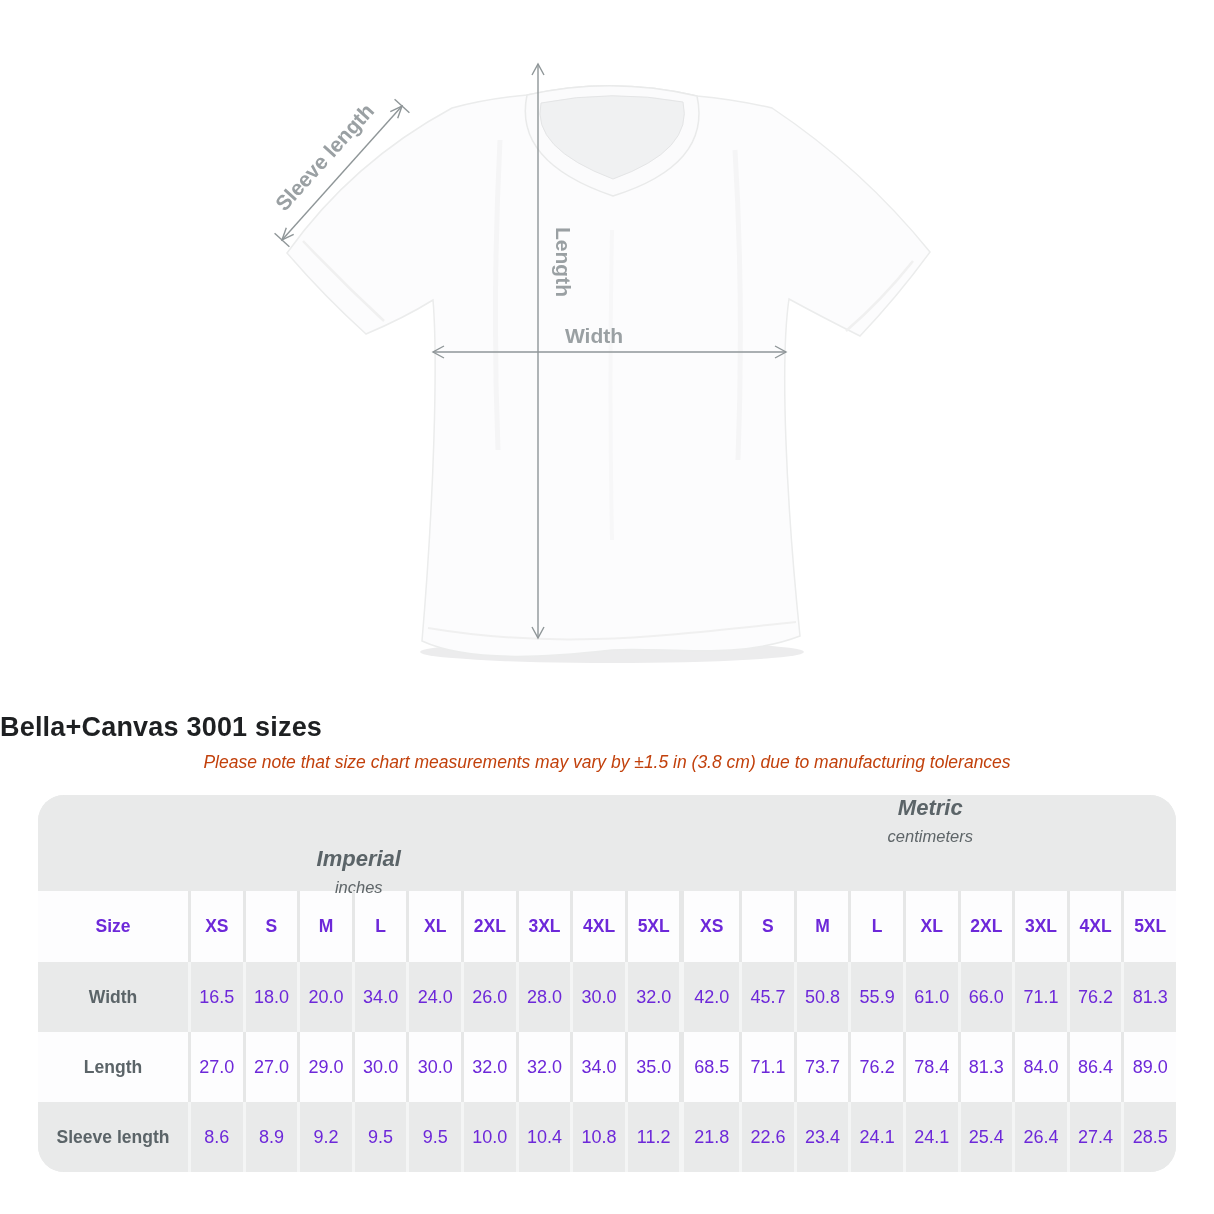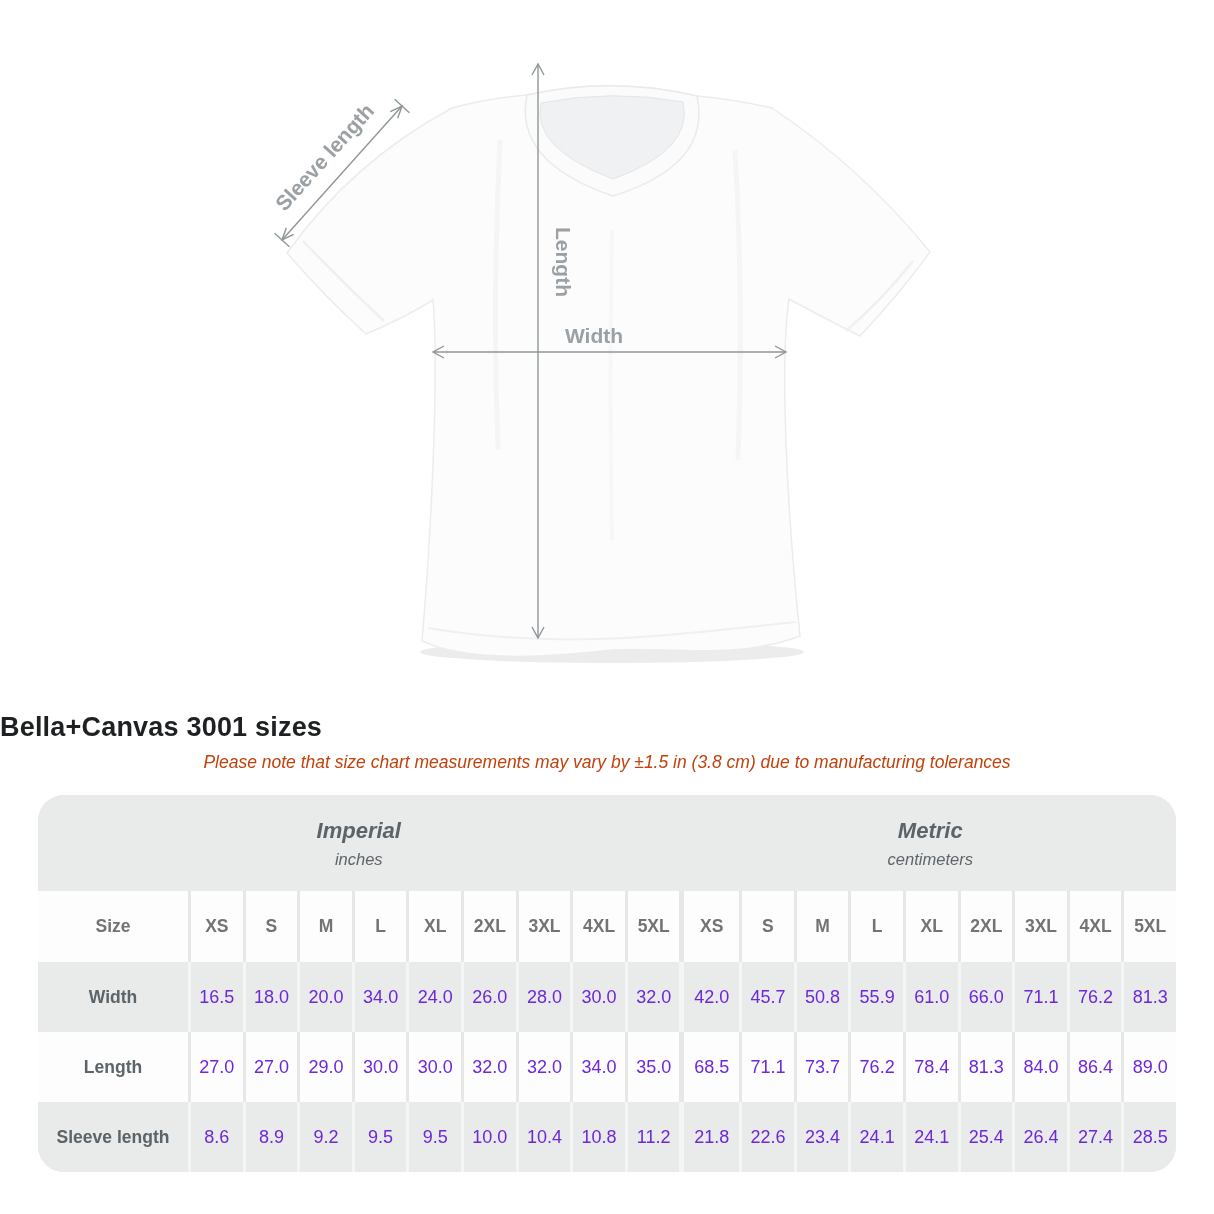--- a/index.html
+++ b/index.html
@@ -23,21 +23,21 @@
 
   .r { height:70px; }
   .r-size { height:71px; }
   .row-white { background:#fdfdfe; --sep:#e6e7e7; }
   .row-gray  { background:#e9eaea; --sep:#f4f5f5; }
 
   .c { display:flex; align-items:center; justify-content:center; min-width:0; }
   .c.d { border-left:3px solid var(--sep); }
   .c.nf { border-left:none; }
   .div { background:var(--sep); }
-  .hd { font-weight:bold; font-size:17.5px; color:#737373; }
+  .hd { font-weight:bold; font-size:17.5px; color:#6d28d9; }
   .rowlabel { font-weight:bold; font-size:17.5px; color:#5b6468; }
   .num { font-size:18px; color:#6d28d9; }
 </style>
 </head>
 <body>
 
 <div class="stage">
 
   <svg class="shirt" viewBox="0 0 1214 700" xmlns="http://www.w3.org/2000/svg">
 
@@ -100,27 +100,27 @@
       <text x="594" y="343">Width</text>
     </g>
   </svg>
 
   <h1 class="title">Bella+Canvas 3001 sizes</h1>
   <div class="subtitle">Please note that size chart measurements may vary by ±1.5 in (3.8 cm) due to manufacturing tolerances</div>
 
   <div class="card">
 
     <div class="grid units">
+      <div class="sec sec-metric">
+        <div class="unit-title">Metric</div>
+        <div class="unit-sub">centimeters</div>
+      </div>
       <div class="sec sec-imperial">
         <div class="unit-title">Imperial</div>
         <div class="unit-sub">inches</div>
-      </div>
-      <div class="sec sec-metric">
-        <div class="unit-title">Metric</div>
-        <div class="unit-sub">centimeters</div>
       </div>
     </div>
 
     <div class="grid r r-size row-white">
       <div class="c hd">Size</div>
       <div class="c d hd">XS</div>
       <div class="c d hd">S</div>
       <div class="c d hd">M</div>
       <div class="c d hd">L</div>
       <div class="c d hd">XL</div>

